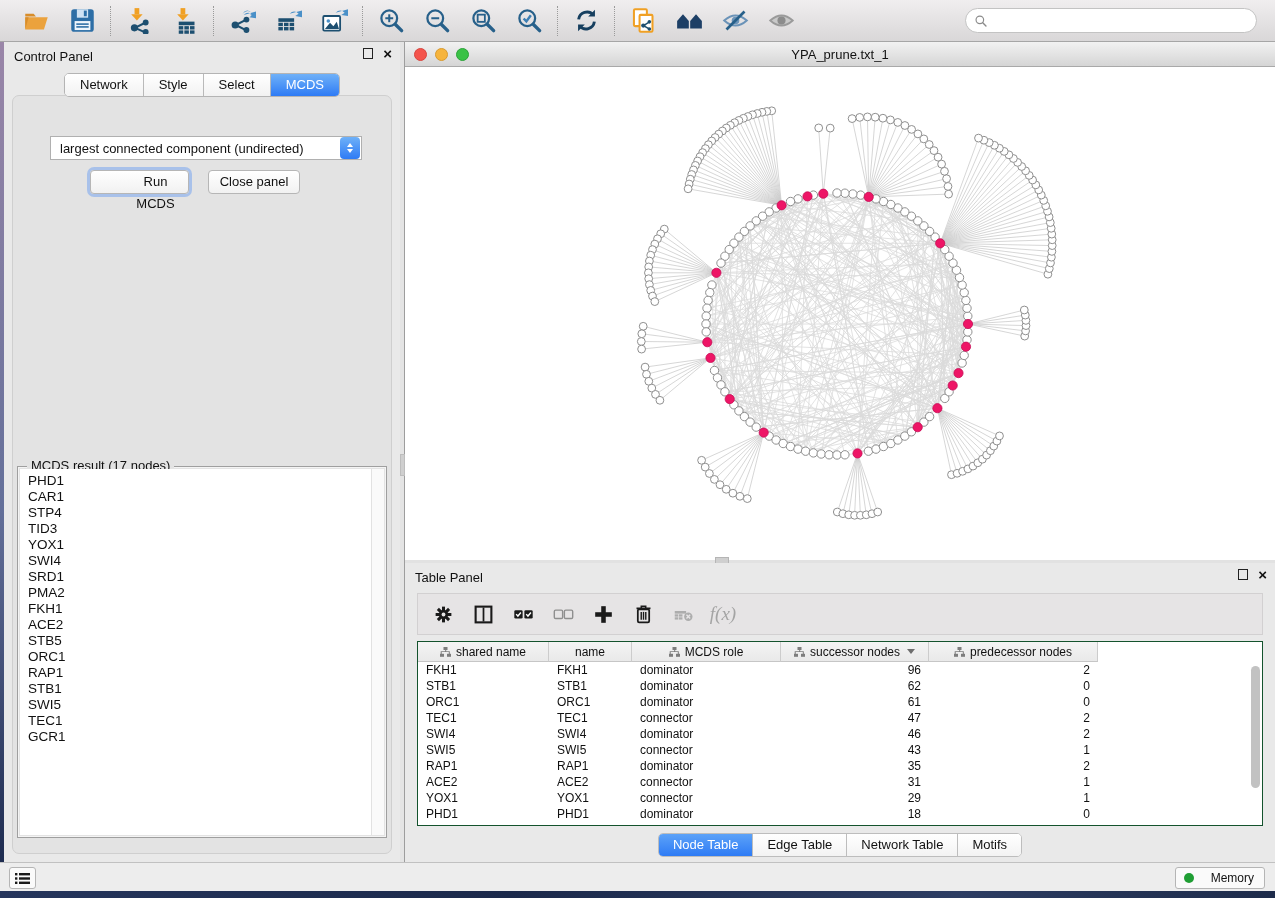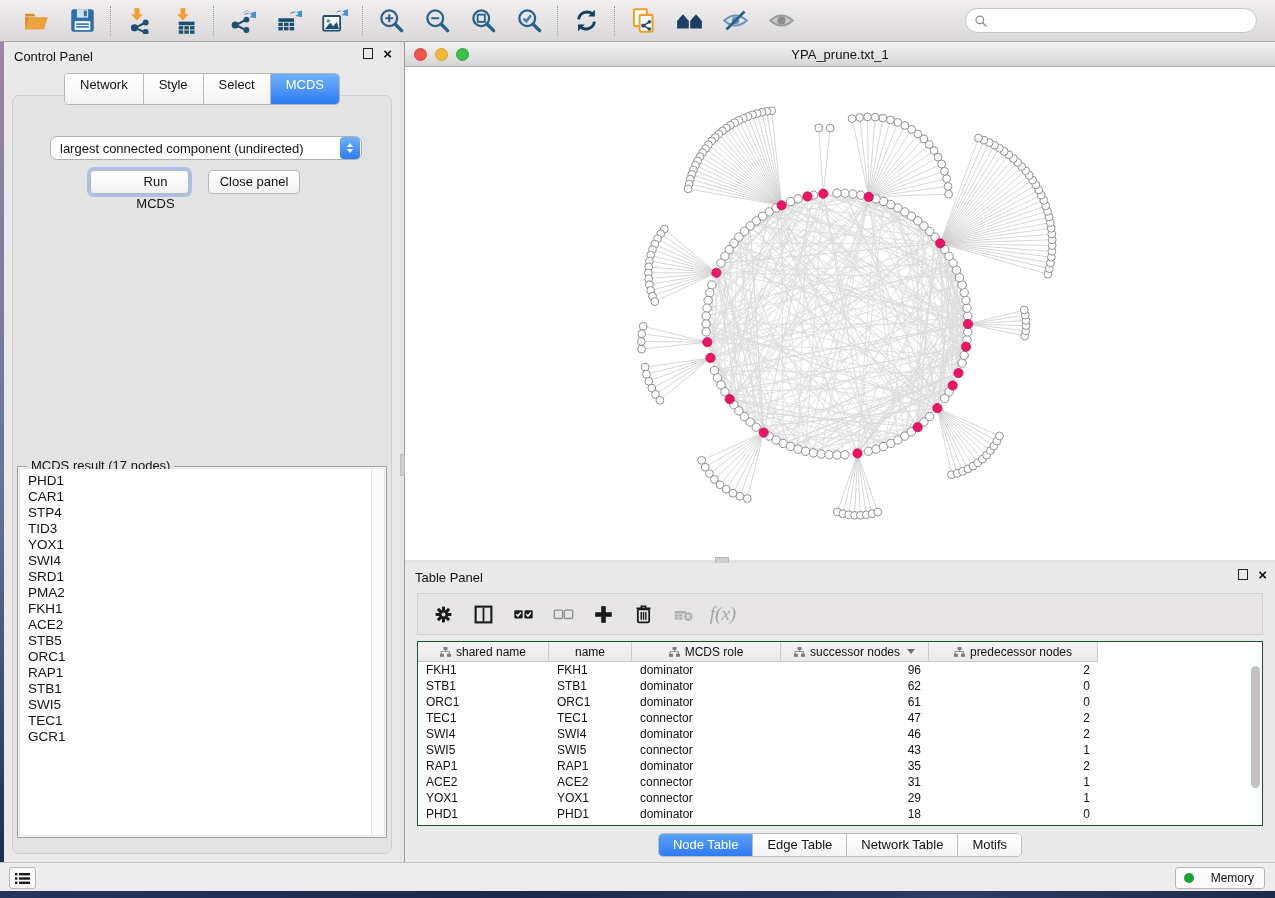--- a/index.html
+++ b/index.html
@@ -29,30 +29,30 @@
   
   #control-panel { position:absolute; left:4px; top:42px; width:396px; bottom:36px; background:#e9e9e9; }
   .panel-head { position:relative; height:26px; }
   .panel-title { position:absolute; left:10px; top:7px; font-size:13px; color:#111; }
   .win-btns { position:absolute; right:8px; top:6px; display:flex; gap:10px; align-items:center; }
   .float-icon { width:10px; height:11px; border:1.6px solid #222; display:inline-block; }
   .close-icon { font-size:15px; font-weight:bold; color:#111; line-height:11px; cursor:pointer; }
 
   #cp-tabs { position:absolute; left:50%; transform:translateX(-50%); top:31px; display:flex;
     border:1px solid #b4b4b4; border-radius:5px; overflow:hidden; background:#fff; z-index:3; }
-  .cp-tab { padding:3px 15px 12px; font-size:13px; color:#111; background:linear-gradient(#ffffff,#f2f2f2);
+  .cp-tab { padding:3px 15px 4px; font-size:13px; color:#111; background:linear-gradient(#ffffff,#f2f2f2);
     border-right:1px solid #b9b9b9; cursor:pointer; }
   .cp-tab:last-child { border-right:none; }
   .cp-tab.active { background:linear-gradient(#6fb1f8,#2e7bf5); color:#fff; }
 
   #cp-body { position:absolute; left:8px; right:8px; top:53px; bottom:8px;
     background:#e3e3e3; border:1px solid #cfcfcf; border-radius:7px; }
   #opt-label { text-align:center; margin-top:20px; font-size:13px; color:#111; }
   #criterion { position:absolute; left:37px; top:40px; width:312px; height:24px; background:#fff;
-    border:1px solid #b0b0b0; border-radius:7px; display:flex; align-items:center; cursor:pointer; }
+    border:1px solid #b0b0b0; border-radius:0; display:flex; align-items:center; cursor:pointer; }
   #criterion .val { flex:1; font-size:13px; padding-left:9px; color:#111; white-space:nowrap; }
   #criterion .spin { width:20px; height:22px; border-radius:4px; margin-right:1px;
     background:linear-gradient(#6fb1f8,#2e7bf5); display:flex; flex-direction:column;
     align-items:center; justify-content:center; gap:2px; }
   #criterion .spin i { width:0; height:0; border-left:3.5px solid transparent; border-right:3.5px solid transparent; }
   #criterion .spin .up { border-bottom:4px solid #fff; }
   #criterion .spin .dn { border-top:4px solid #fff; }
   .mac-btn { position:absolute; top:74px; height:24px; background:linear-gradient(#ffffff,#f1f1f1);
     border:1px solid #b6b6b6; border-radius:4px; font-size:13px; color:#111; text-align:center;
     line-height:22px; cursor:pointer; }

